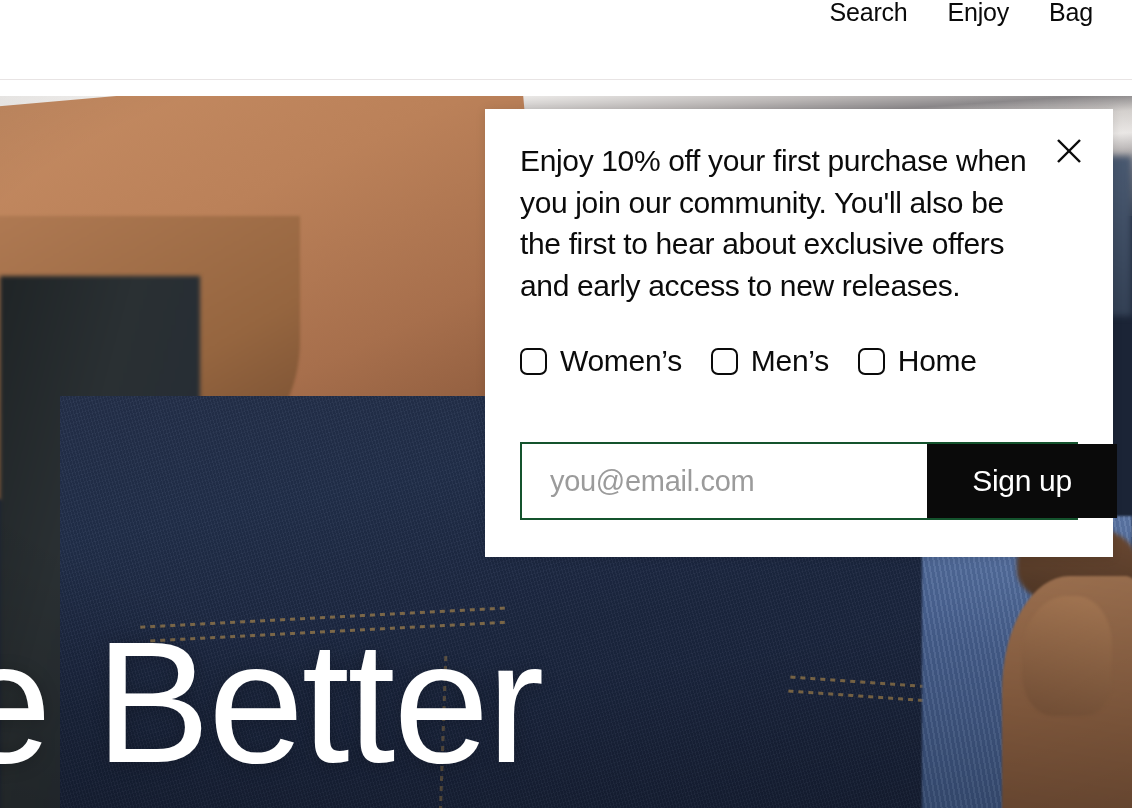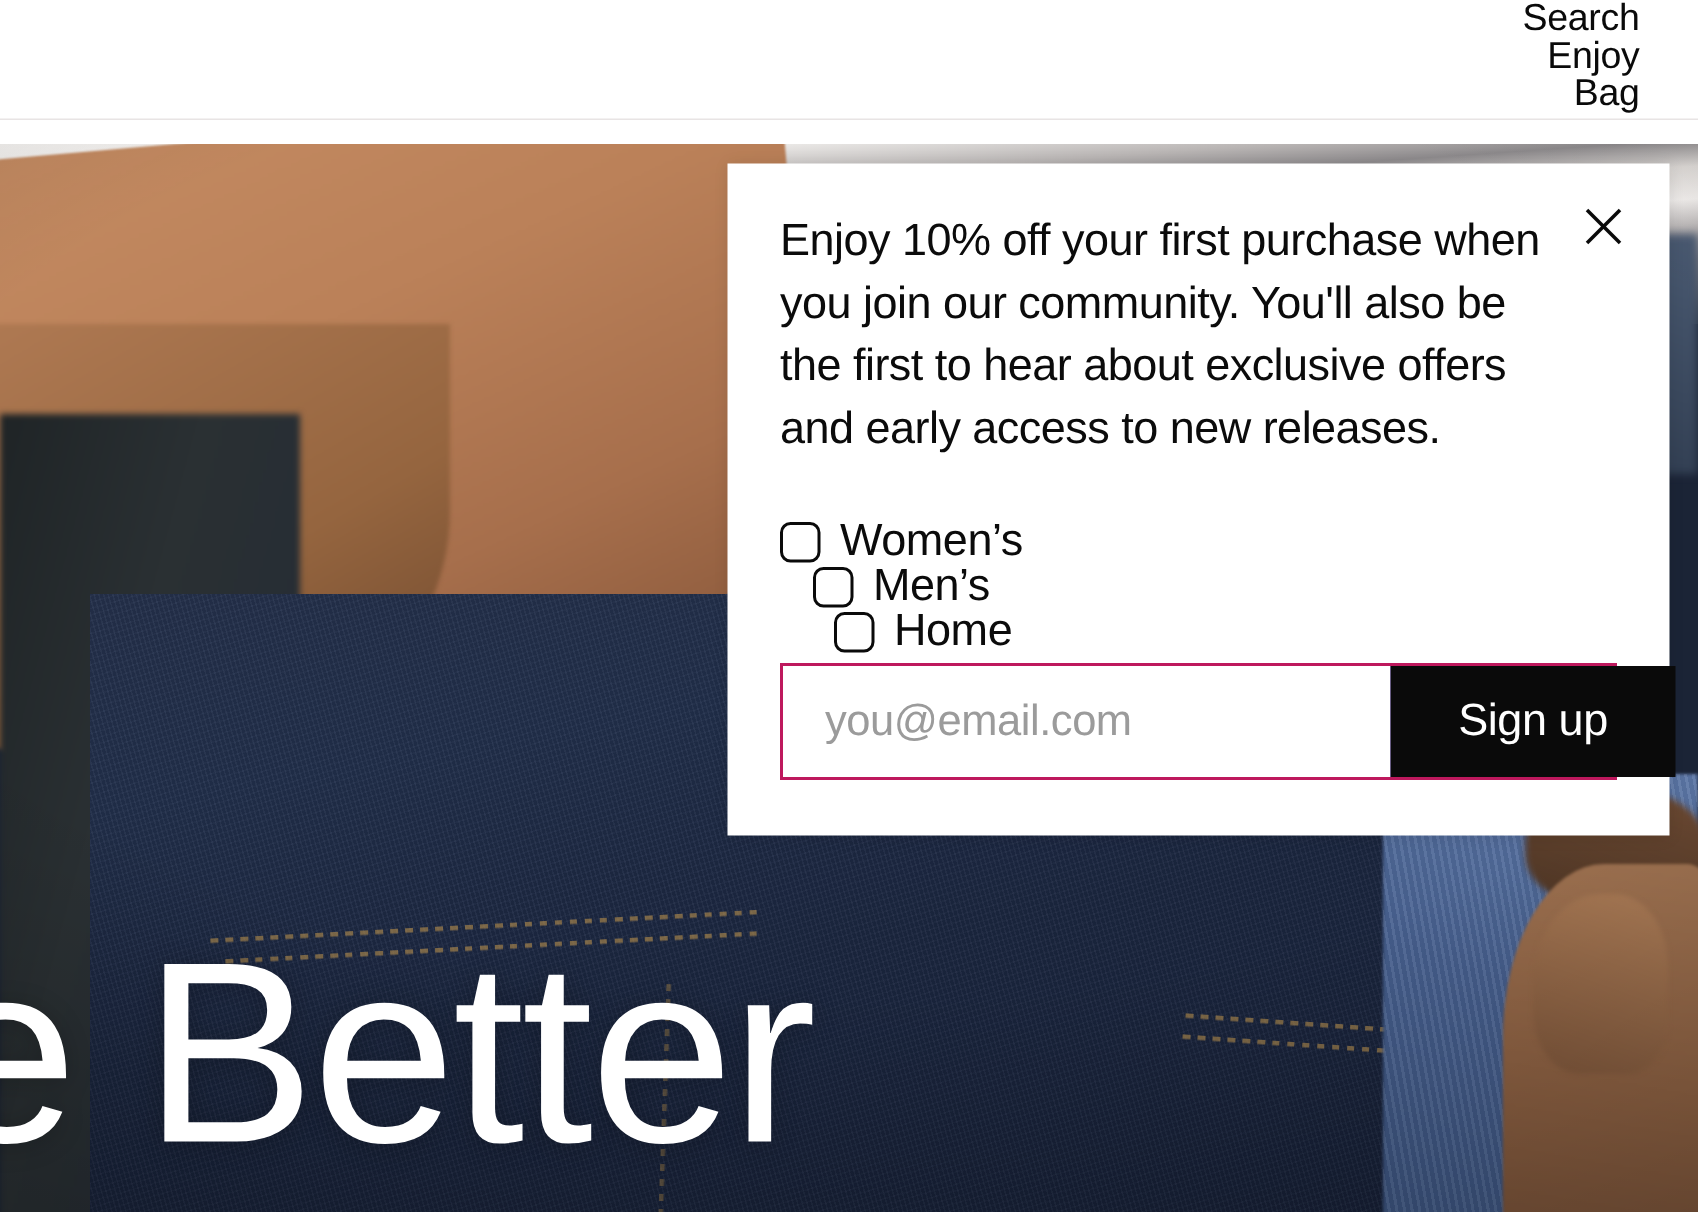--- a/index.html
+++ b/index.html
@@ -17,21 +17,21 @@
   .header {
     position:absolute; top:0; left:0;
     width:1132px; height:80px;
     background:#ffffff;
     border-bottom:1px solid #e8e4e4;
     z-index:30;
   }
   .nav {
     position:absolute; right:19px; top:0;
     height:66px;
-    display:flex; align-items:flex-end; gap:0px;flex-direction:column;
+    display:flex; align-items:flex-start; gap:0px;
   }
   .nav-link {
     font-size:25px;
     line-height:1;
     color:#0a0a0a;
     letter-spacing:-0.2px;
     padding:0 20px;
     cursor:pointer;
     white-space:nowrap;
   }
@@ -189,21 +189,21 @@
     font-size:30px;
     line-height:41.6px;
     color:#0b0b0b;
     letter-spacing:-0.35px;
     font-weight:400;
     width:515px;
   }
 
   .prefs {
     position:absolute; left:35px; top:237px;
-    display:flex; align-items:center;flex-direction:column;
+    display:flex; align-items:center;
   }
   .pref {
     display:flex; align-items:center;
     cursor:pointer;
     margin-right:29px;
   }
   .pref:last-child { margin-right:0; }
   .cbox {
     width:27px; height:27px;
     border:2.5px solid #0a0a0a;
@@ -217,21 +217,21 @@
     color:#0b0b0b;
     letter-spacing:-0.3px;
     margin-left:13px;
     white-space:nowrap;
   }
 
   .signup-row {
     position:absolute; left:35px; top:333px;
     display:flex; align-items:stretch;
     width:558px; height:78px;
-    border:2px solid #be185d;
+    border:2px solid #14532d;
     background:#8b5cf6;
   }
   .email-input {
     flex:1 1 auto;
     border:none; outline:none;
     background:#fff;
     font-family:"Liberation Sans", sans-serif;
     font-size:29px;
     color:#111;
     padding:0 0 0 28px;

